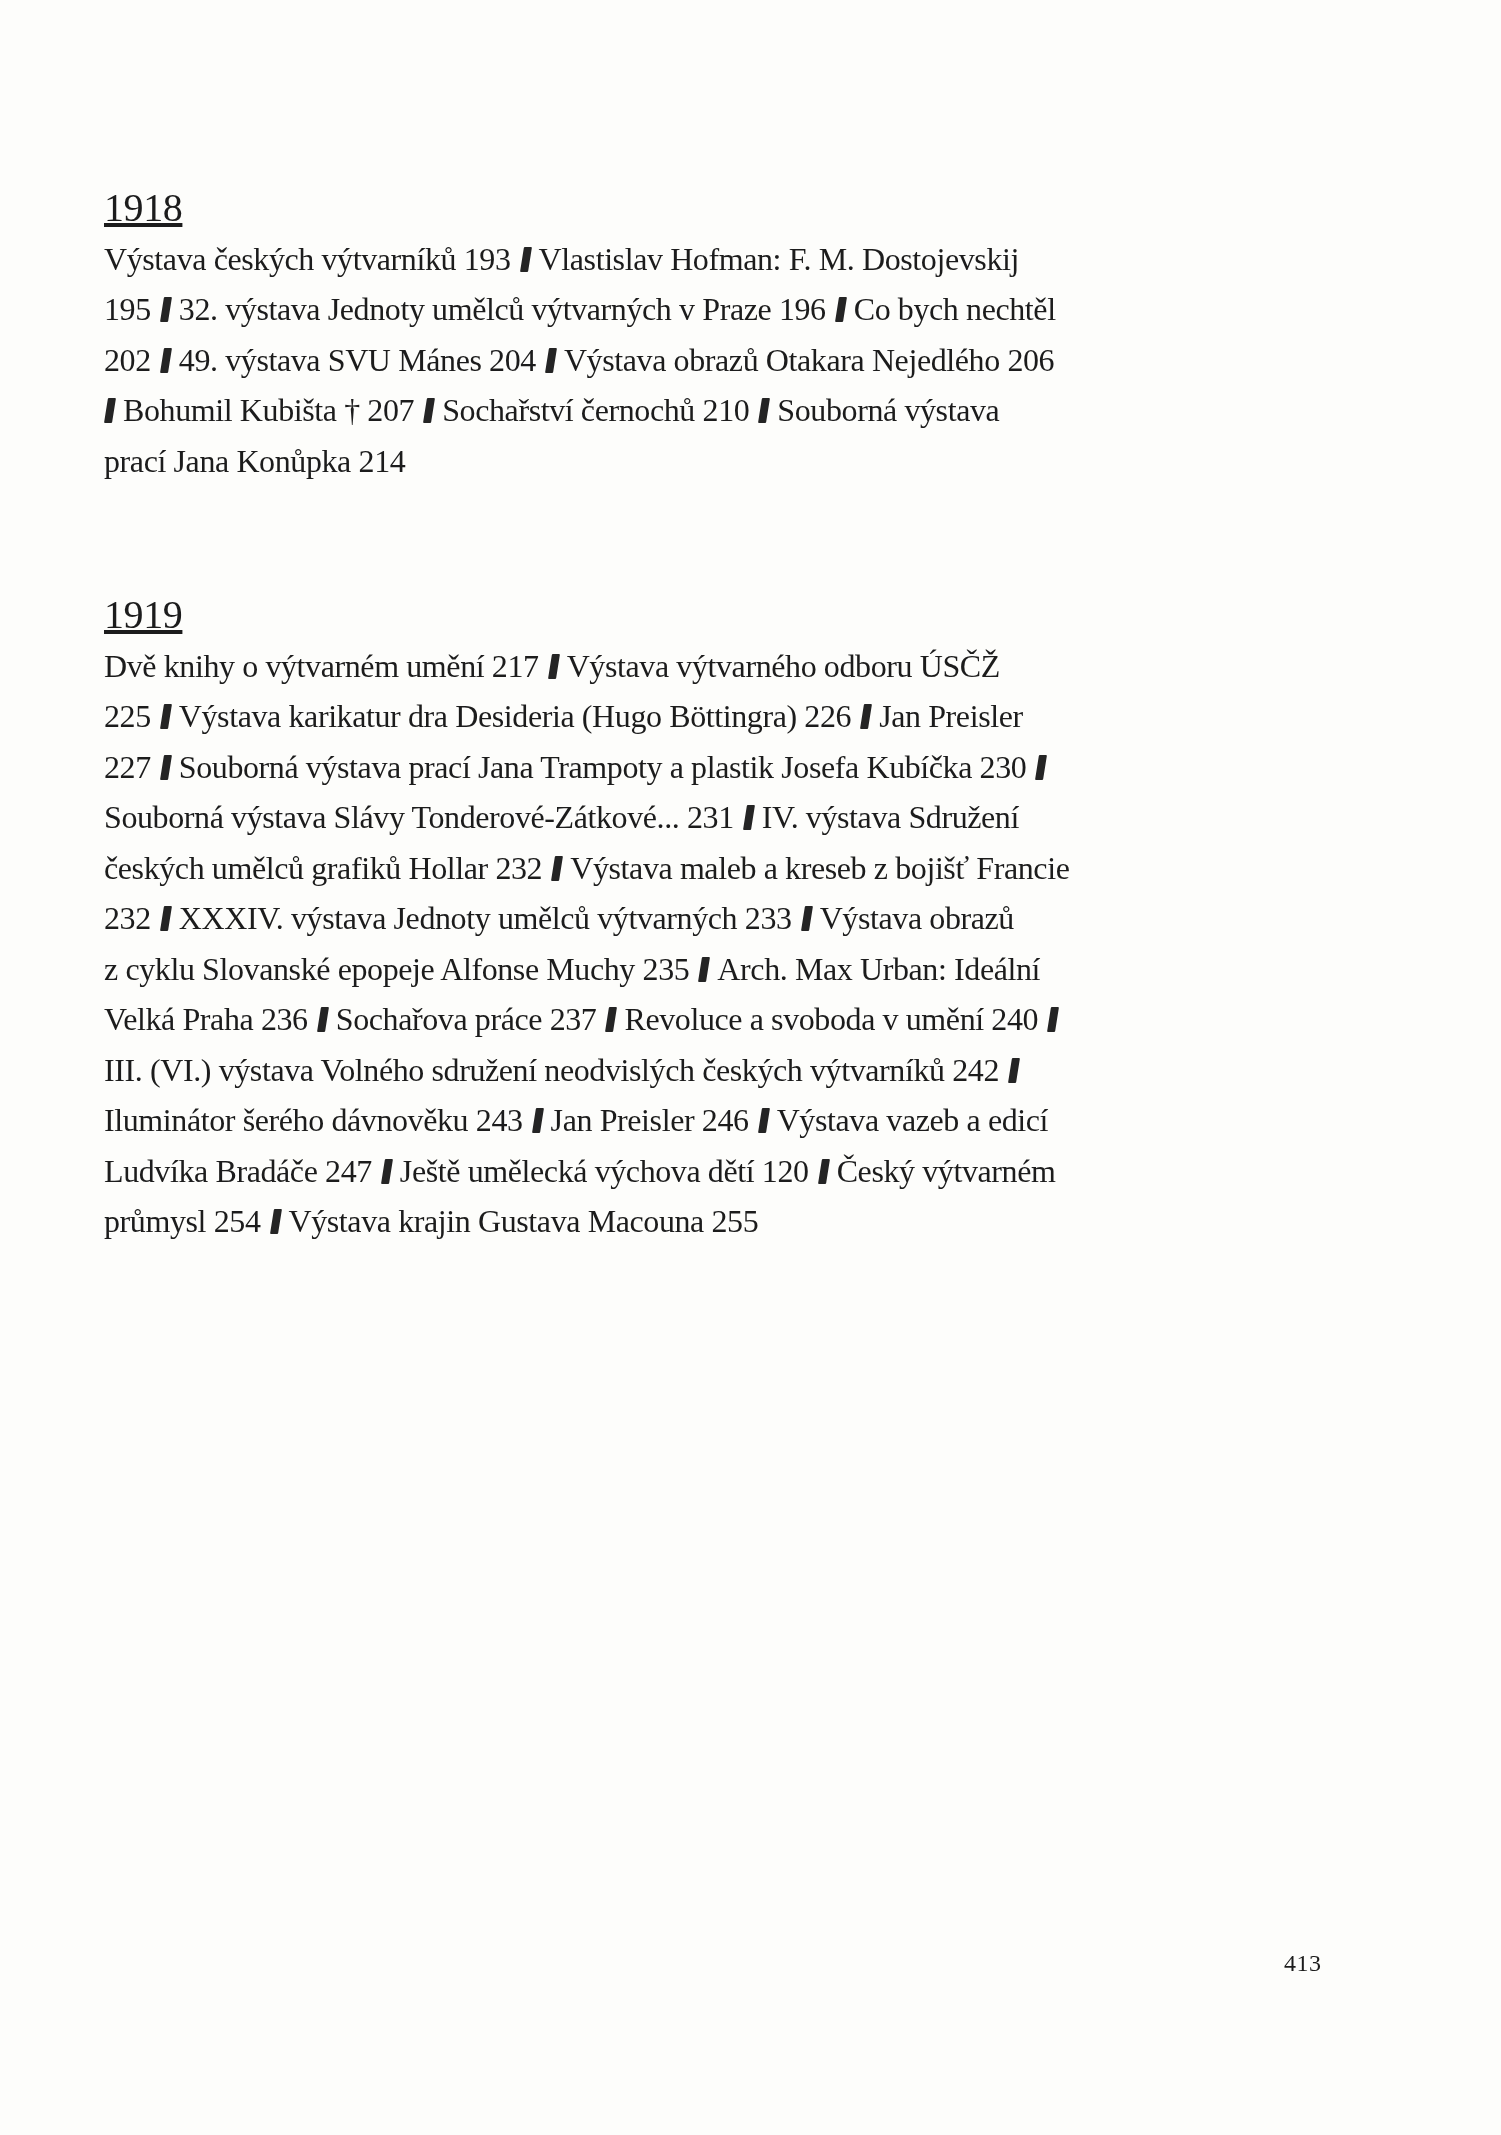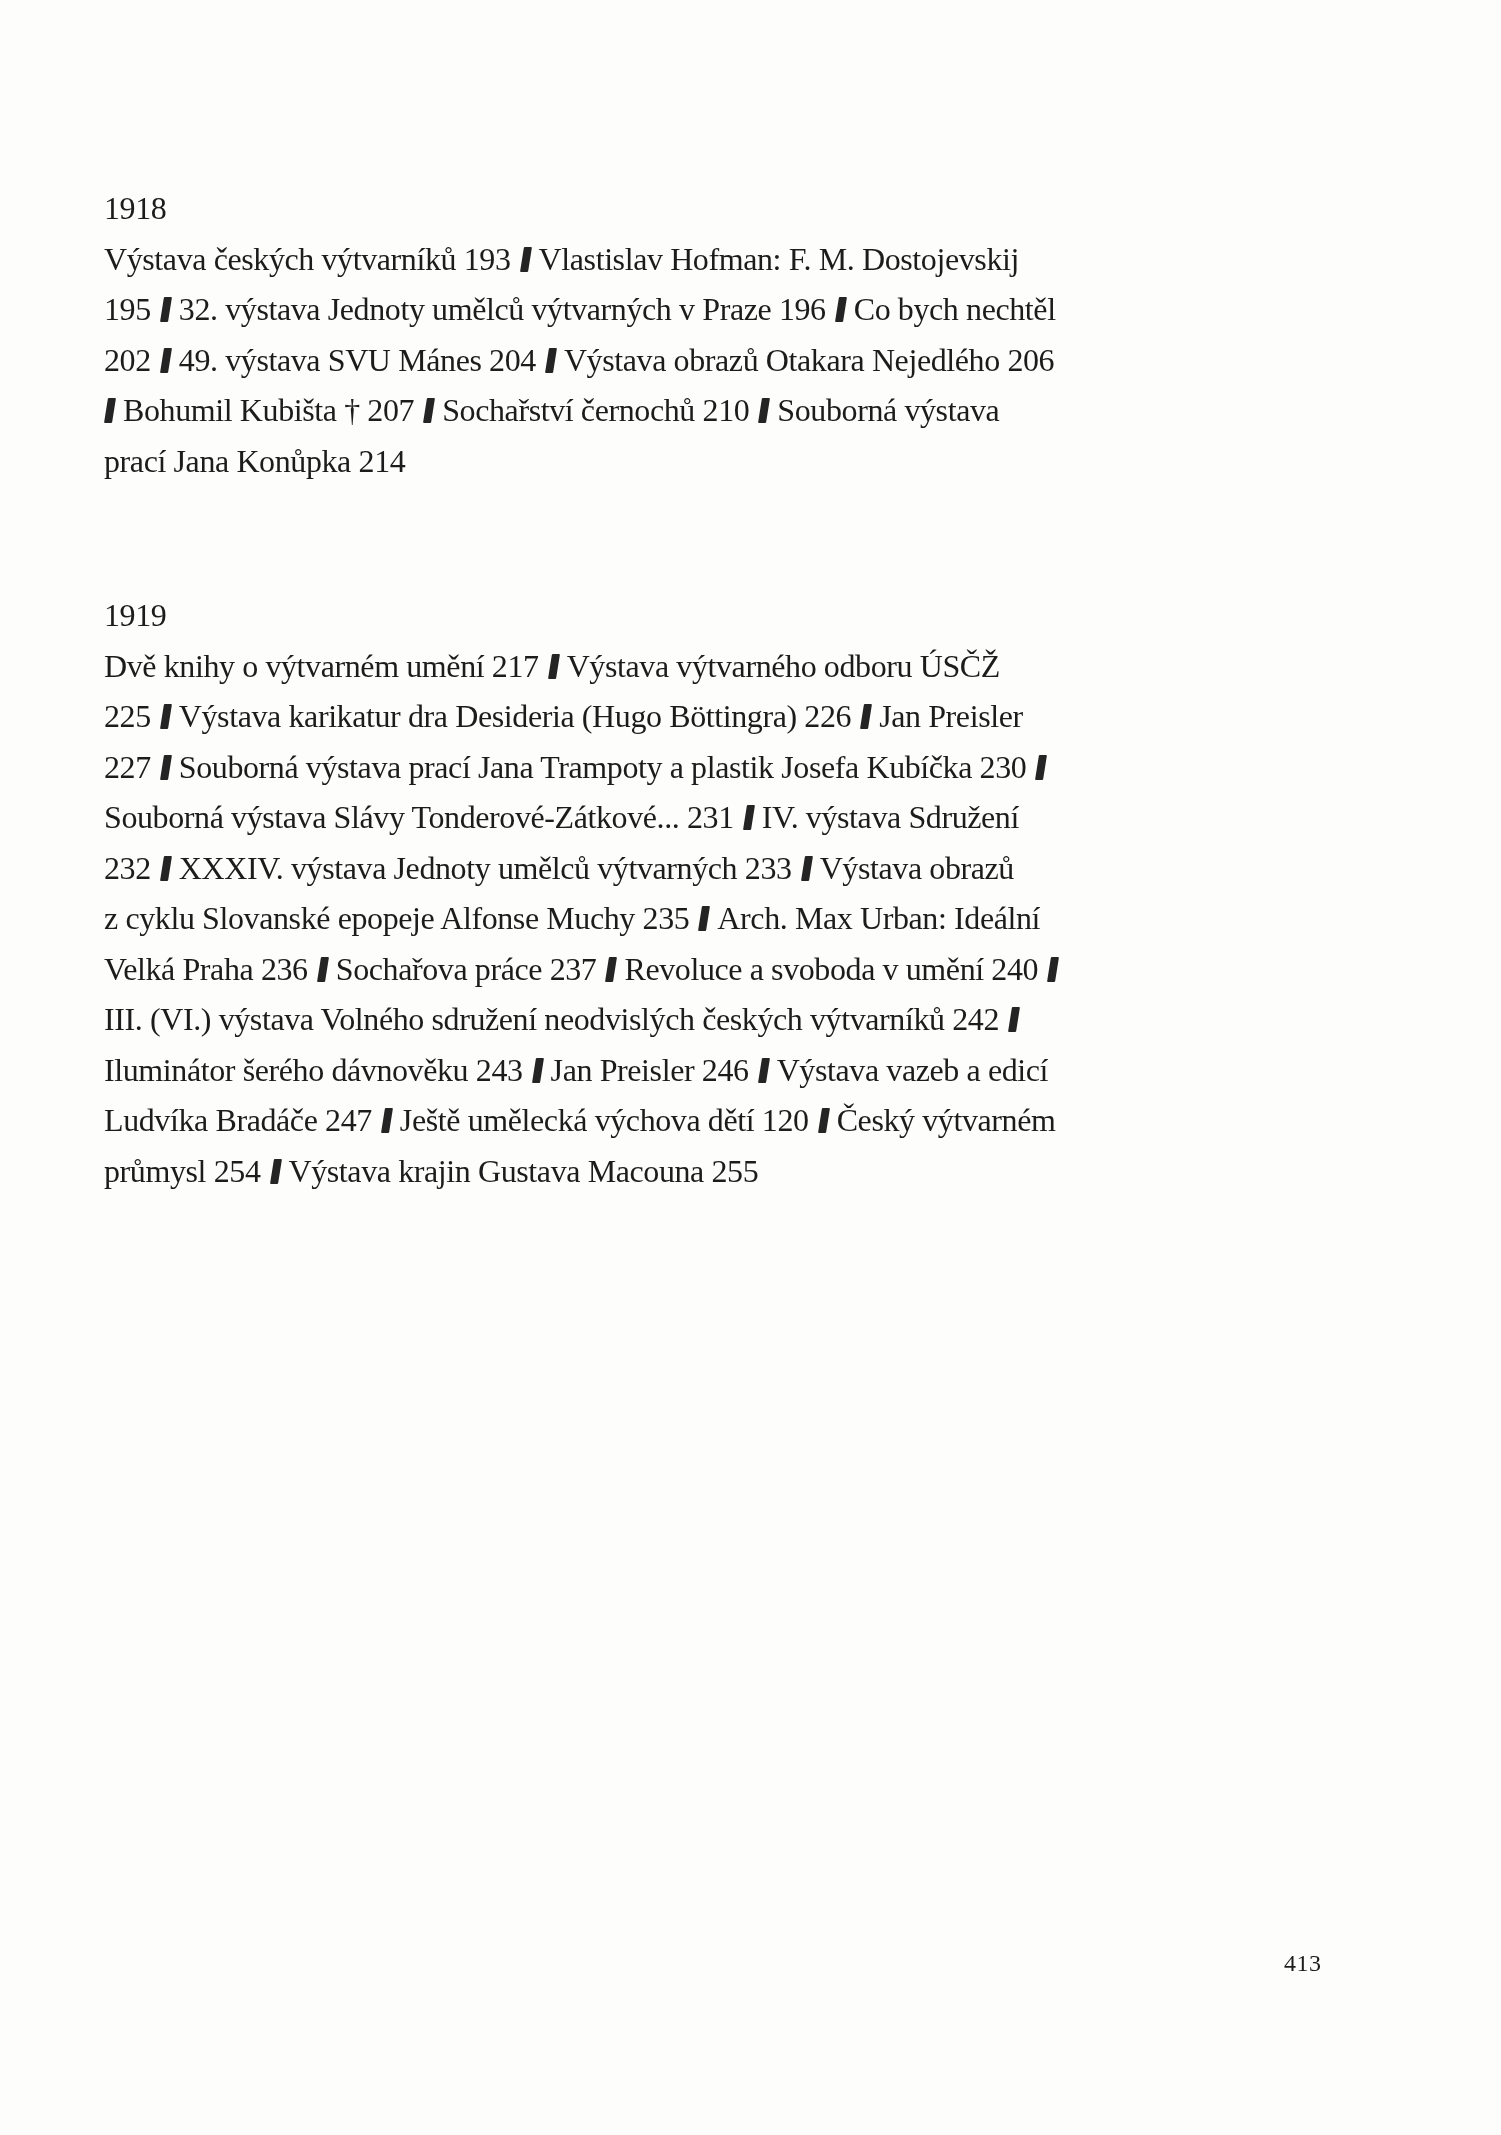--- a/index.html
+++ b/index.html
@@ -23,22 +23,23 @@
   }
   .toc-section {
     font-size: 32px;
     line-height: 50.5px;
     letter-spacing: -0.4px;
   }
   .toc-section + .toc-section {
     margin-top: 104px;
   }
   .year {
-    font-size: 32px;
+    font-size: 40px;
     line-height: 50.5px;
+    text-decoration: underline;
   }
   .line {
     white-space: nowrap;
   }
   .sep {
     display: inline-block;
     width: 8px;
     height: 25px;
     background: #242424;
     transform: skewX(-9deg);
@@ -68,20 +69,21 @@
       <div class="line"><span>202</span><span class="sep"></span><span>49. výstava SVU Mánes 204</span><span class="sep"></span><span>Výstava obrazů Otakara Nejedlého 206</span></div>
       <div class="line"><span class="sep"></span><span>Bohumil Kubišta † 207</span><span class="sep"></span><span>Sochařství černochů 210</span><span class="sep"></span><span>Souborná výstava</span></div>
       <div class="line"><span>prací Jana Konůpka 214</span></div>
     </section>
     <section class="toc-section">
       <div class="year">1919</div>
       <div class="line"><span>Dvě knihy o výtvarném umění 217</span><span class="sep"></span><span>Výstava výtvarného odboru ÚSČŽ</span></div>
       <div class="line"><span>225</span><span class="sep"></span><span>Výstava karikatur dra Desideria (Hugo Böttingra) 226</span><span class="sep"></span><span>Jan Preisler</span></div>
       <div class="line"><span>227</span><span class="sep"></span><span>Souborná výstava prací Jana Trampoty a plastik Josefa Kubíčka 230</span><span class="sep"></span></div>
       <div class="line"><span>Souborná výstava Slávy Tonderové-Zátkové... 231</span><span class="sep"></span><span>IV. výstava Sdružení</span></div>
+      <div class="line"><span>českých umělců grafiků Hollar 232</span><span class="sep"></span><span>Výstava maleb a kreseb z bojišť Francie</span></div>
       <div class="line"><span>232</span><span class="sep"></span><span>XXXIV. výstava Jednoty umělců výtvarných 233</span><span class="sep"></span><span>Výstava obrazů</span></div>
       <div class="line"><span>z cyklu Slovanské epopeje Alfonse Muchy 235</span><span class="sep"></span><span>Arch. Max Urban: Ideální</span></div>
       <div class="line"><span>Velká Praha 236</span><span class="sep"></span><span>Sochařova práce 237</span><span class="sep"></span><span>Revoluce a svoboda v umění 240</span><span class="sep"></span></div>
       <div class="line"><span>III. (VI.) výstava Volného sdružení neodvislých českých výtvarníků 242</span><span class="sep"></span></div>
       <div class="line"><span>Iluminátor šerého dávnověku 243</span><span class="sep"></span><span>Jan Preisler 246</span><span class="sep"></span><span>Výstava vazeb a edicí</span></div>
       <div class="line"><span>Ludvíka Bradáče 247</span><span class="sep"></span><span>Ještě umělecká výchova dětí 120</span><span class="sep"></span><span>Český výtvarném</span></div>
       <div class="line"><span>průmysl 254</span><span class="sep"></span><span>Výstava krajin Gustava Macouna 255</span></div>
     </section>
   </div>
 

